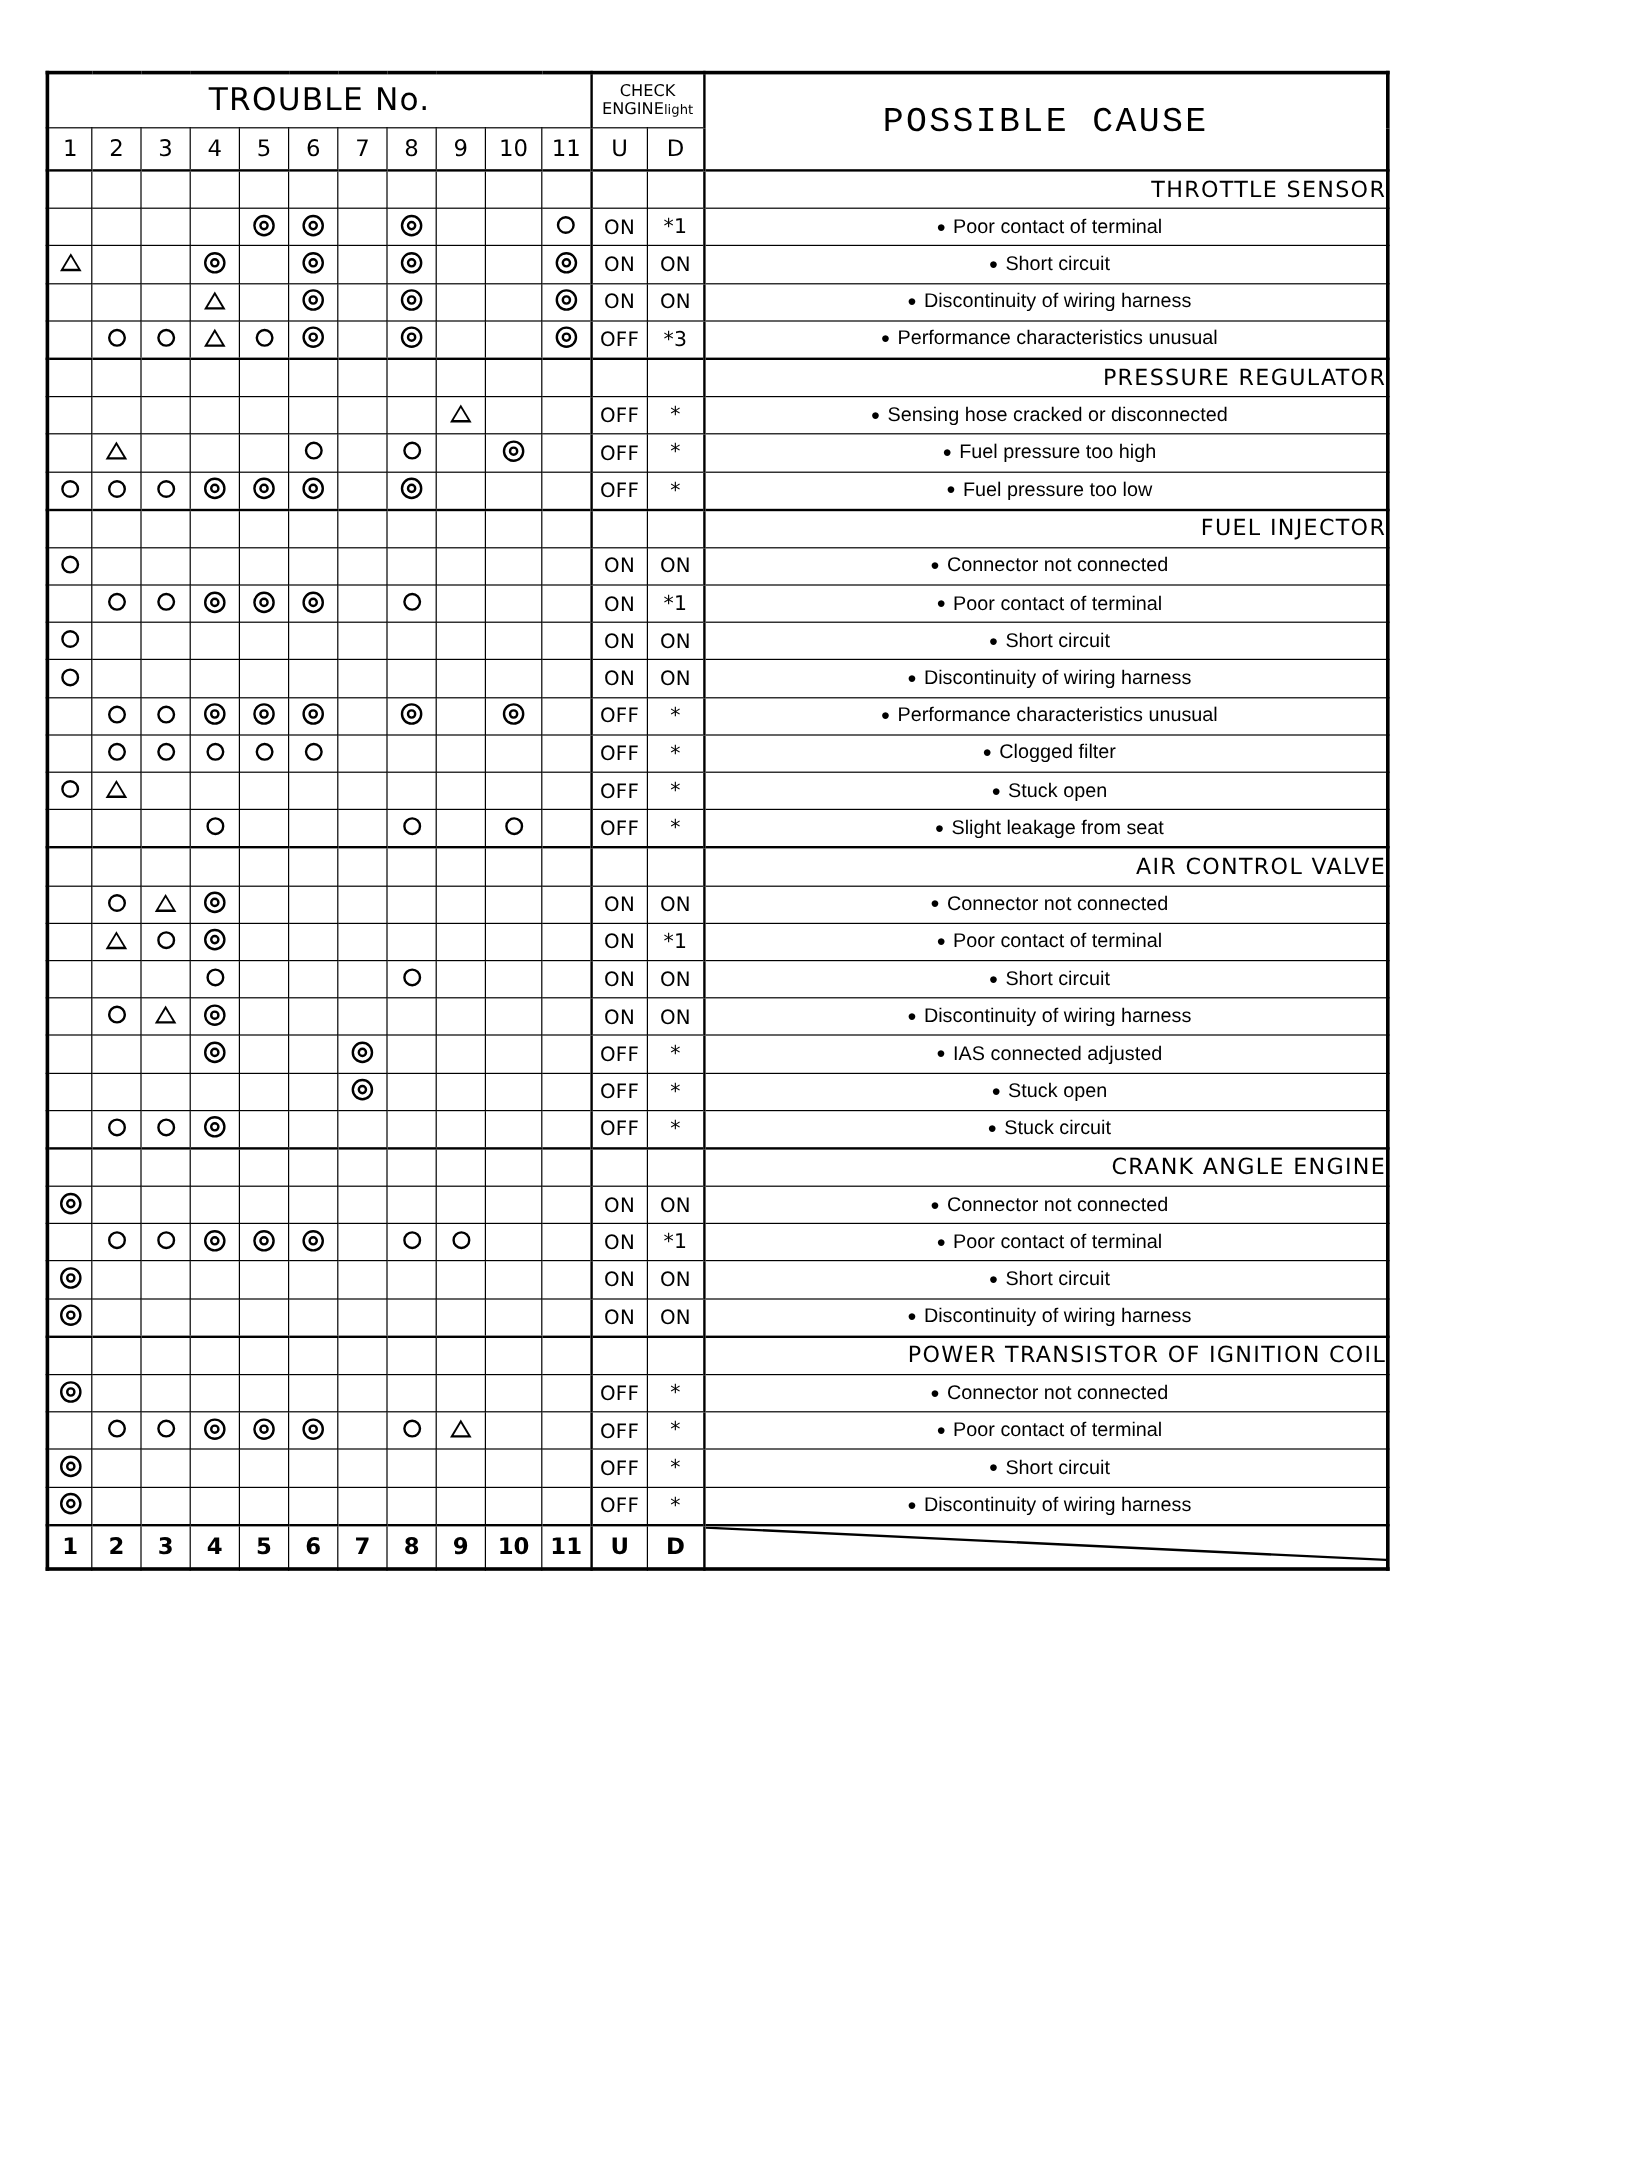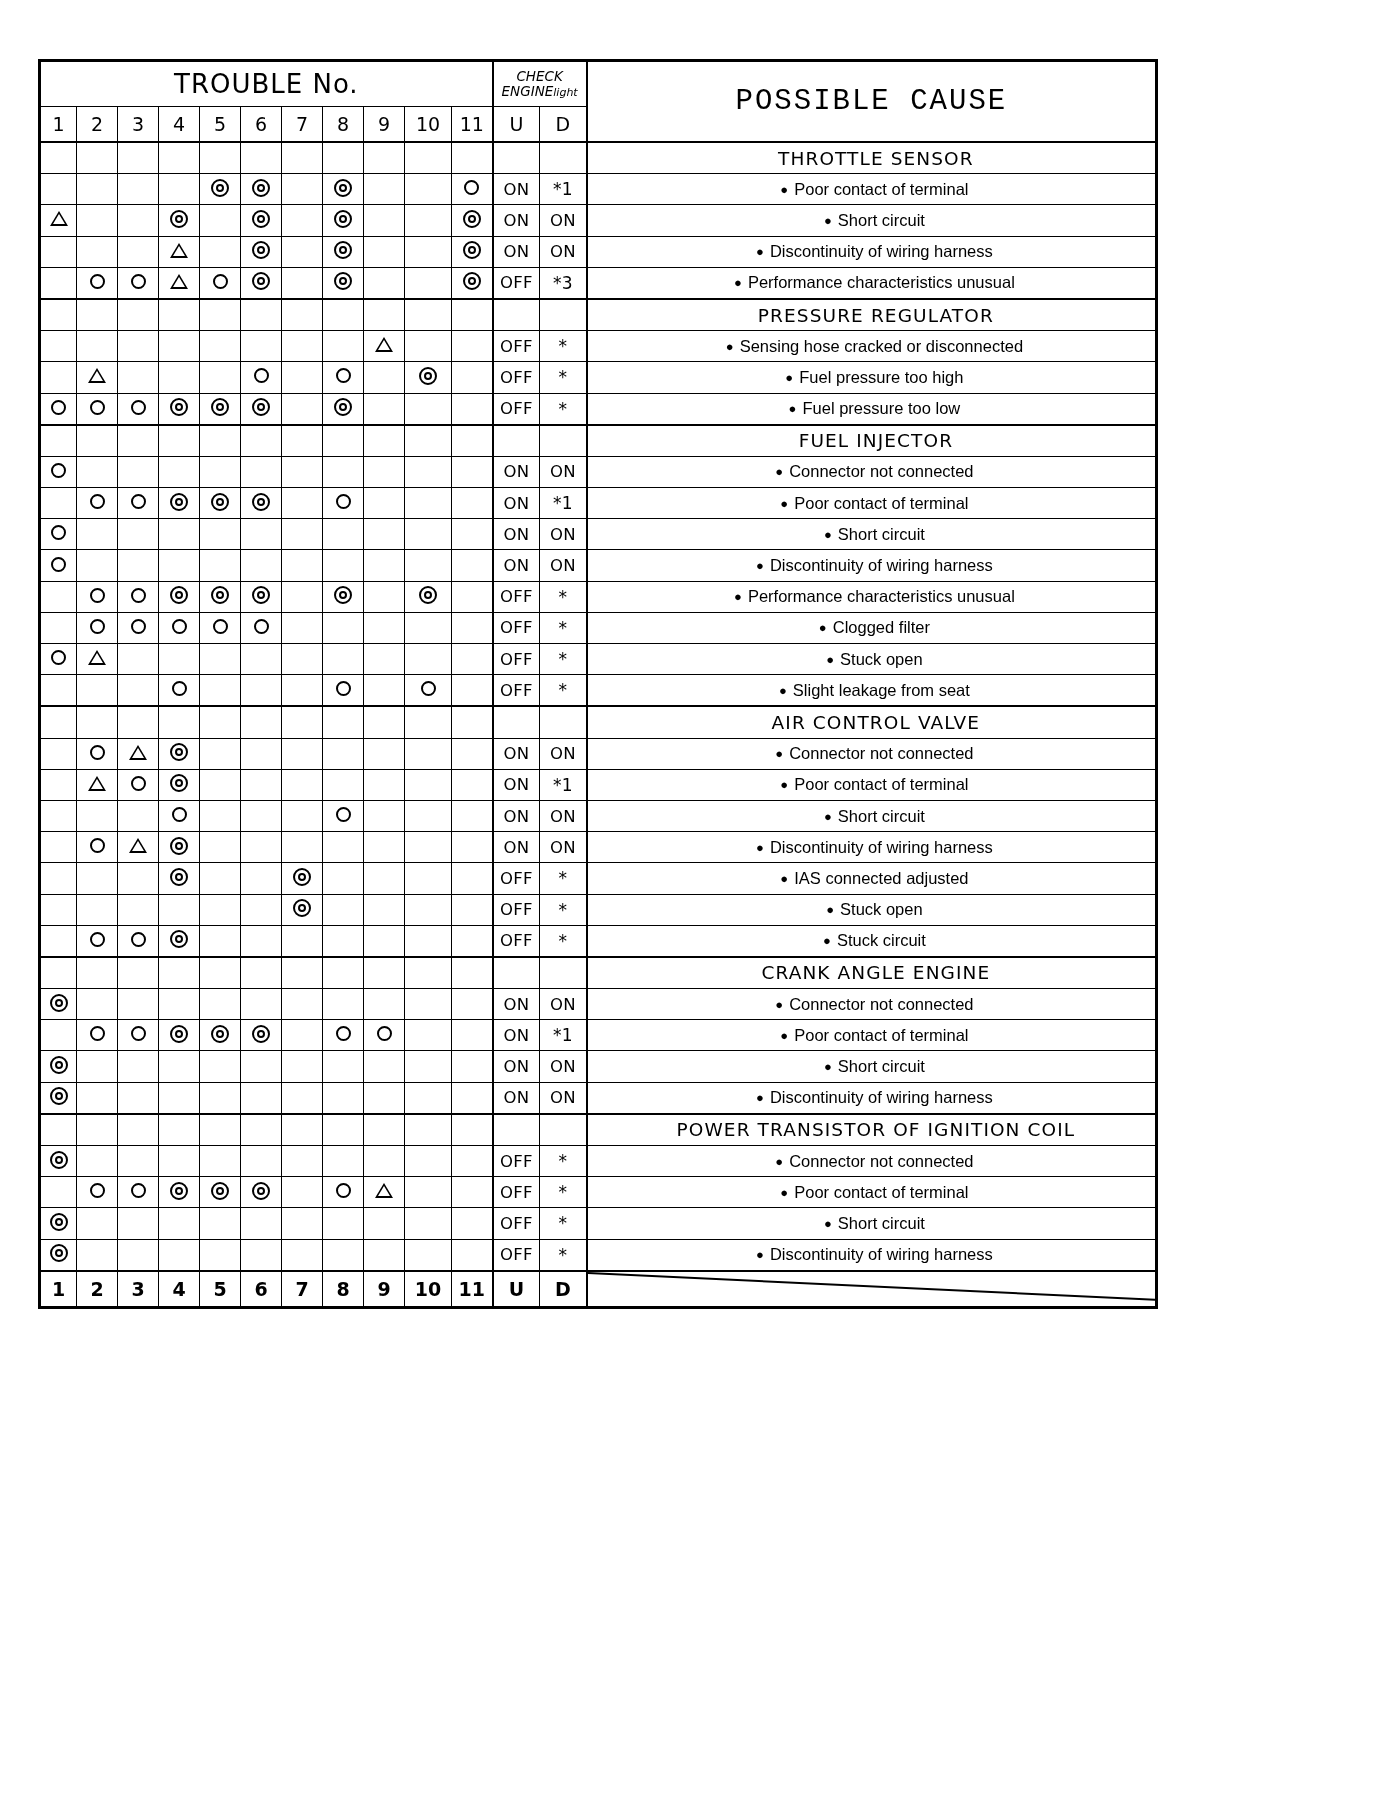--- a/index.html
+++ b/index.html
@@ -42,21 +42,20 @@
     letter-spacing:1px;
     height:44px;
     font-family:"DejaVu Sans", sans-serif;
   }
   .hdr-check{
     font-size:13.5px;
     font-weight:bold;
     line-height:1.12;
     height:44px;
     font-family:"DejaVu Sans", sans-serif;
-    font-style:italic;
   }
   .hdr-check .small{font-size:11px;margin-top:40px;}
   .hdr-cause{
     font-size:29px;
     font-weight:bold;
     letter-spacing:2px;
     font-family:Liberation Mono, monospace;
   }
   .numhdr{
     font-size:19px;
@@ -90,20 +89,21 @@
     border-bottom:none;
     padding-left:12px;
     font-size:16.5px;
     white-space:nowrap;
   }
   td.cause.grp{
     font-size:18.5px;
     letter-spacing:1.1px;
     padding-left:9px;
     font-family:"DejaVu Sans", sans-serif;
+    text-align:right;
   }
   .bullet{
     display:inline-block;
     width:20px;
     color:#000;
     font-size:13px;
     vertical-align:1px;
   }
   .item-txt{font-size:16.5px;}
 

